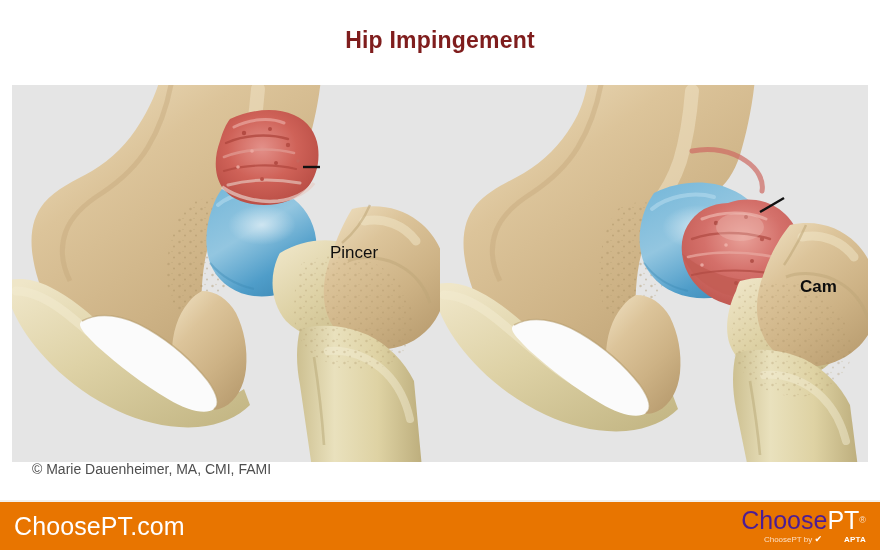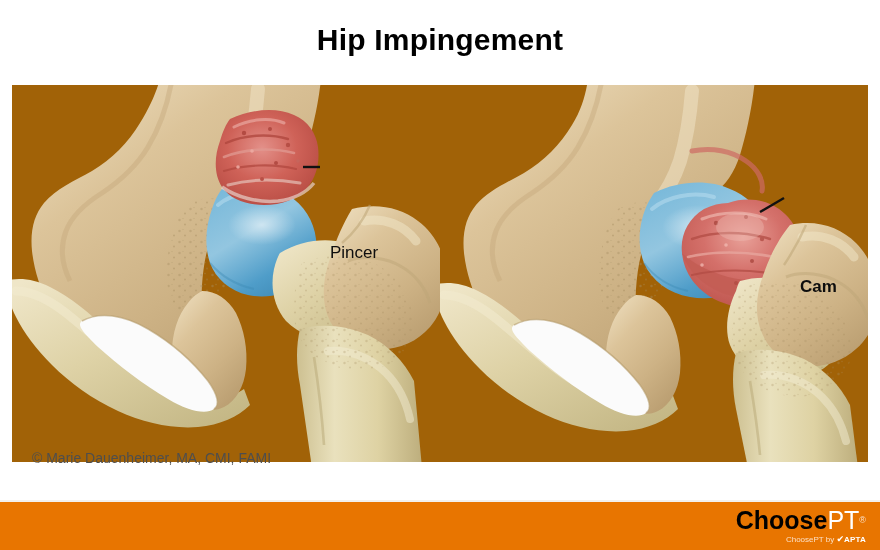--- a/index.html
+++ b/index.html
@@ -17,53 +17,53 @@
     -webkit-font-smoothing: antialiased;
   }
 
   
   .page-title {
     position: absolute;
     left: 0;
     top: 20px;
     width: 880px;
     text-align: center;
-    font-size: 30px;
+    font-size: 23px;
     font-weight: bold;
-    color: #000000;
+    color: #7f1d1d;
     letter-spacing: 0.2px;
     line-height: 40px;
   }
 
   
   .illustration-panel {
     position: absolute;
     left: 12px;
     top: 85px;
     width: 856px;
     height: 377px;
-    background: #a16207;
+    background: #e5e5e5;
     overflow: hidden;
   }
   .figure {
     position: absolute;
     top: 0;
     width: 428px;
     height: 377px;
   }
   .figure.left  { left: 0; }
   .figure.right { left: 428px; }
 
   .figure svg { display: block; width: 428px; height: 377px; }
 
   
   .credit-line {
     position: absolute;
     left: 32px;
-    top: 448px;
+    top: 459px;
     font-size: 14px;
     color: #4e4e4e;
     line-height: 20px;
     white-space: nowrap;
   }
 
   
   .footer-bar {
     position: absolute;
     left: 0;
@@ -95,31 +95,31 @@
     top: 7px;
     width: 160px;
     text-align: right;
   }
   .logo-word {
     font-size: 25px;
     line-height: 26px;
     color: #fdeede;
     white-space: nowrap;
   }
-  .logo-word .logo-choose { font-weight: 700; color: #000000; }
+  .logo-word .logo-choose { font-weight: 400; color: #4c1d95; }
   .logo-word .logo-pt     { font-weight: normal; color: #ffffff; }
   .logo-word .logo-tm     { font-size: 9px; vertical-align: top; color: #fbe3cd; }
   .logo-tagline {
     margin-top: 1px;
     font-size: 8px;
     line-height: 11px;
     color: #fcdfc4;
     white-space: nowrap;
   }
-  .logo-tagline .apta-mark { font-weight: bold; color: #ffffff; letter-spacing: .2px; }
+  .logo-tagline .apta-mark { font-weight: bold; color: #ffffff; letter-spacing: .2px; margin-left: 22px; }
   .logo-tagline .apta-check { font-size: 9px; color: #ffffff; }
 
   
   .callout {
     position: absolute;
     font-size: 17px;
     color: #0d0d0d;
     line-height: 20px;
     white-space: nowrap;
   }
@@ -417,20 +417,21 @@
     </svg>
   </div>
 
   <div class="callout callout-pincer">Pincer</div>
   <div class="callout callout-cam">Cam</div>
 </div>
 
 <div class="credit-line">© Marie Dauenheimer, MA, CMI, FAMI</div>
 
 <div class="footer-bar">
+  <div class="footer-site">ChoosePT.com</div>
 
   <div class="footer-logo">
     <div class="logo-word">
       <span class="logo-choose">Choose</span><span class="logo-pt">PT</span><span class="logo-tm">®</span>
     </div>
     <div class="logo-tagline">
       <span>ChoosePT by</span>
       <span class="apta-check">✔</span><span class="apta-mark">APTA</span>
     </div>
   </div>

